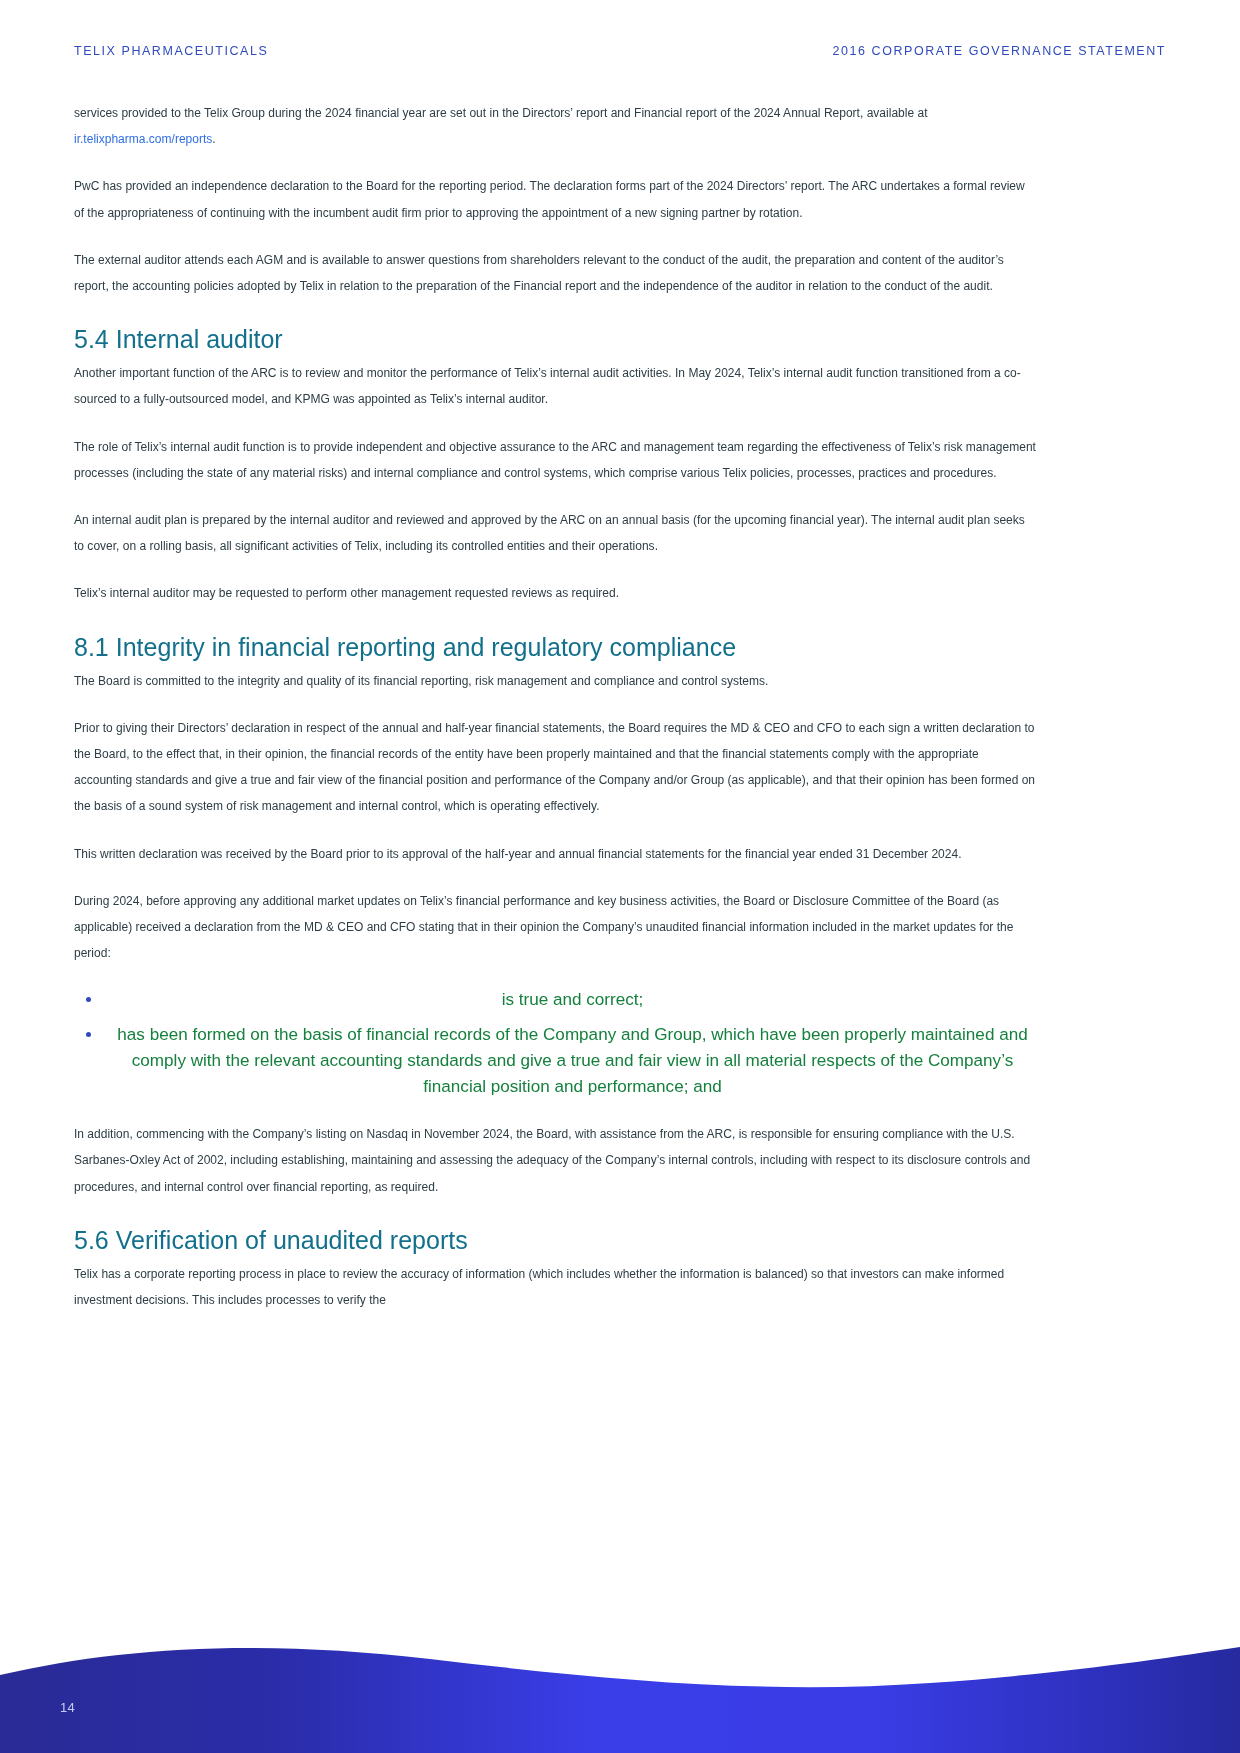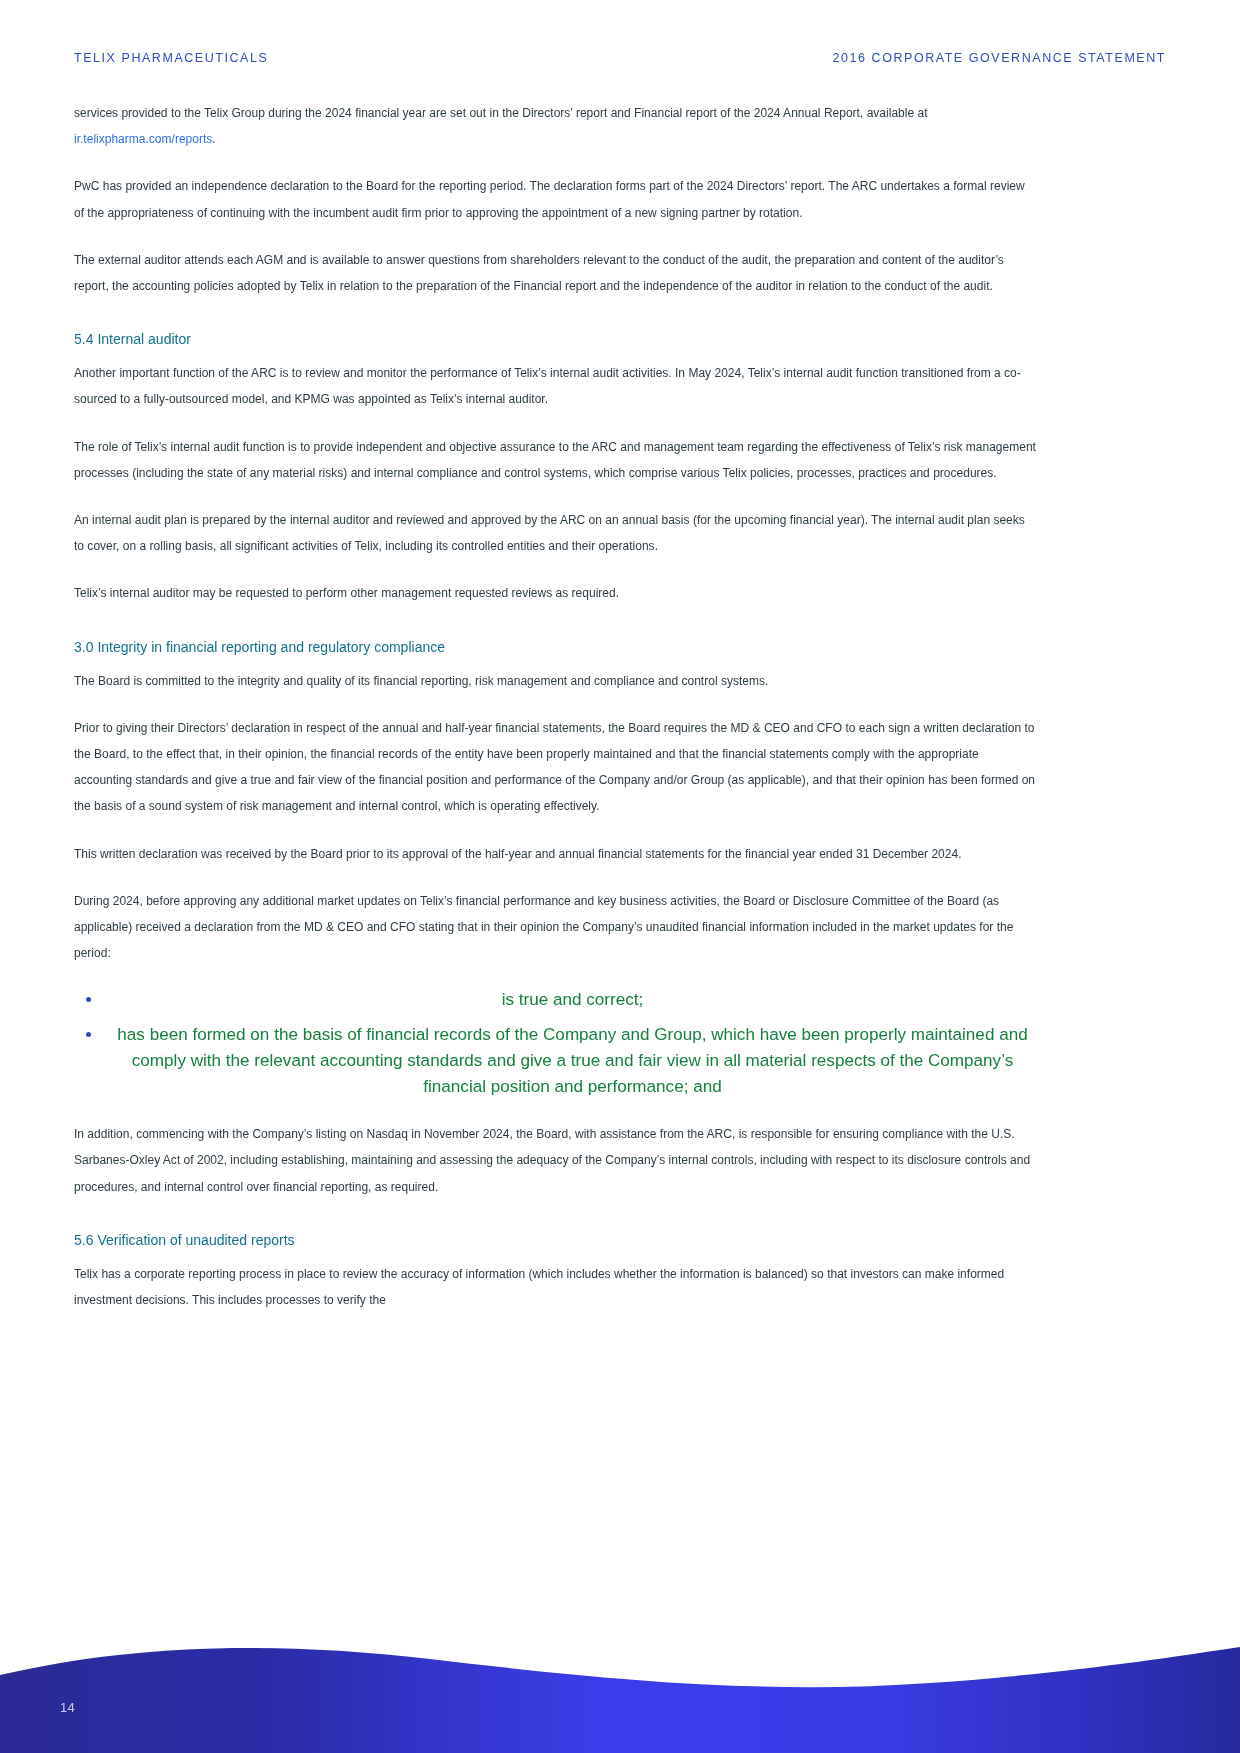--- a/index.html
+++ b/index.html
@@ -18,21 +18,21 @@
   .page {
     position: relative;
     width: 1240px;
     height: 1753px;
     box-sizing: border-box;
   }
 
   
   .running-header {
     position: absolute;
-    top: 51px;
+    top: 44px;
     left: 74px;
     right: 74px;
     display: flex;
     justify-content: space-between;
     align-items: baseline;
   }
   .running-header .hdr-text {
     font-size: 12.5px;
     letter-spacing: 1.55px;
     color: #2f4bbe;
@@ -62,21 +62,21 @@
     margin-top: 4px;
   }
 
   a.inline-link {
     color: #2f6fe0;
     text-decoration: none;
   }
 
   h2.section {
     margin: 8px 0 6px 0;
-    font-size: 14px;
+    font-size: 25px;
     line-height: 29px;
     font-weight: 400;
     color: #12708c;
     letter-spacing: 0.01px;
   }
   h2.section.spaced {
     margin-top: 26px;
   }
 
   ul.bullets {
@@ -142,21 +142,21 @@
     <p class="body">PwC has provided an independence declaration to the Board for the reporting period. The declaration forms part of the 2024 Directors’ report. The ARC undertakes a formal review of the appropriateness of continuing with the incumbent audit firm prior to approving the appointment of a new signing partner by rotation.</p>
 
     <p class="body">The external auditor attends each AGM and is available to answer questions from shareholders relevant to the conduct of the audit, the preparation and content of the auditor’s report, the accounting policies adopted by Telix in relation to the preparation of the Financial report and the independence of the auditor in relation to the conduct of the audit.</p>
 
     <h2 class="section spaced">5.4 Internal auditor</h2>
     <p class="body after-head">Another important function of the ARC is to review and monitor the performance of Telix’s internal audit activities. In May 2024, Telix’s internal audit function transitioned from a co-sourced to a fully-outsourced model, and KPMG was appointed as Telix’s internal auditor.</p>
     <p class="body">The role of Telix’s internal audit function is to provide independent and objective assurance to the ARC and management team regarding the effectiveness of Telix’s risk management processes (including the state of any material risks) and internal compliance and control systems, which comprise various Telix policies, processes, practices and procedures.</p>
     <p class="body">An internal audit plan is prepared by the internal auditor and reviewed and approved by the ARC on an annual basis (for the upcoming financial year). The internal audit plan seeks to cover, on a rolling basis, all significant activities of Telix, including its controlled entities and their operations.</p>
     <p class="body">Telix’s internal auditor may be requested to perform other management requested reviews as required.</p>
 
-    <h2 class="section spaced">3.0 Integrity in financial reporting and regulatory compliance</h2>
+    <h2 class="section spaced">8.1 Integrity in financial reporting and regulatory compliance</h2>
     <p class="body after-head">The Board is committed to the integrity and quality of its financial reporting, risk management and compliance and control systems.</p>
     <p class="body">Prior to giving their Directors’ declaration in respect of the annual and half-year financial statements, the Board requires the MD &amp; CEO and CFO to each sign a written declaration to the Board, to the effect that, in their opinion, the financial records of the entity have been properly maintained and that the financial statements comply with the appropriate accounting standards and give a true and fair view of the financial position and performance of the Company and/or Group (as applicable), and that their opinion has been formed on the basis of a sound system of risk management and internal control, which is operating effectively.</p>
     <p class="body">This written declaration was received by the Board prior to its approval of the half-year and annual financial statements for the financial year ended 31 December 2024.</p>
     <p class="body">During 2024, before approving any additional market updates on Telix’s financial performance and key business activities, the Board or Disclosure Committee of the Board (as applicable) received a declaration from the MD &amp; CEO and CFO stating that in their opinion the Company’s unaudited financial information included in the market updates for the period:</p>
 
     <ul class="bullets">
       <li><span class="dot"></span><span>is true and correct;</span></li>
       <li><span class="dot"></span><span>has been formed on the basis of financial records of the Company and Group, which have been properly maintained and comply with the relevant accounting standards and give a true and fair view in all material respects of the Company’s financial position and performance; and</span></li>
     </ul>
 

